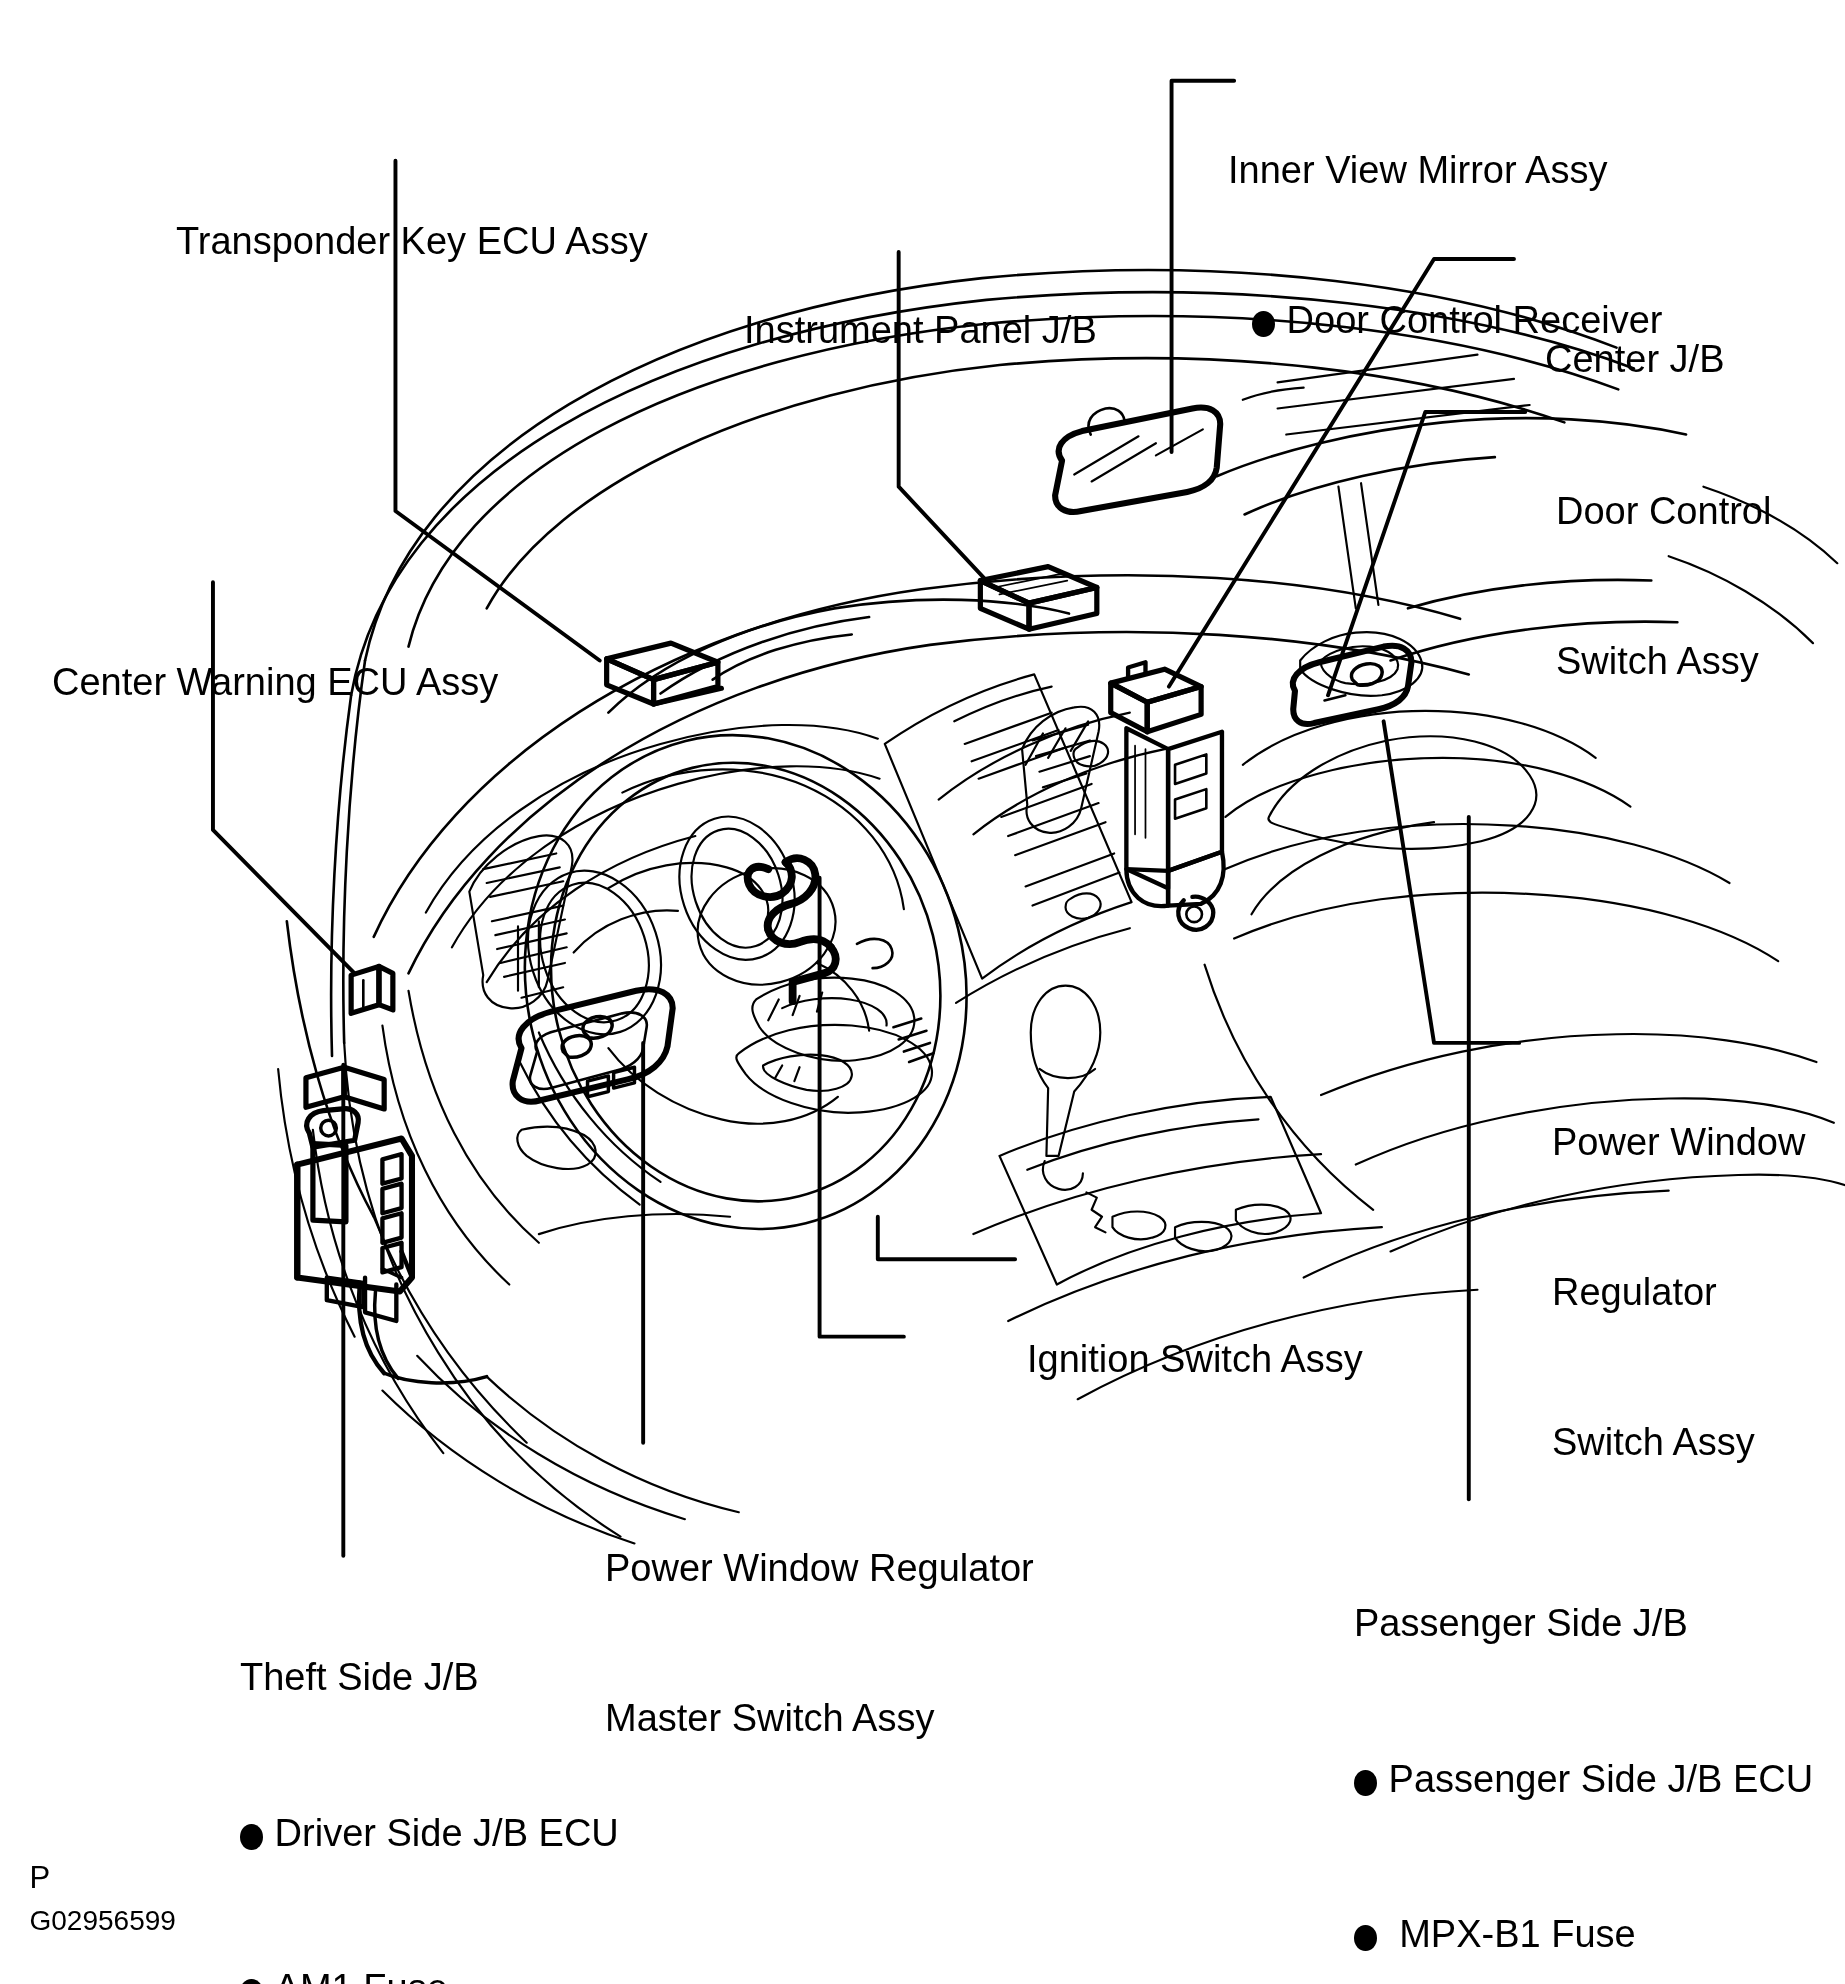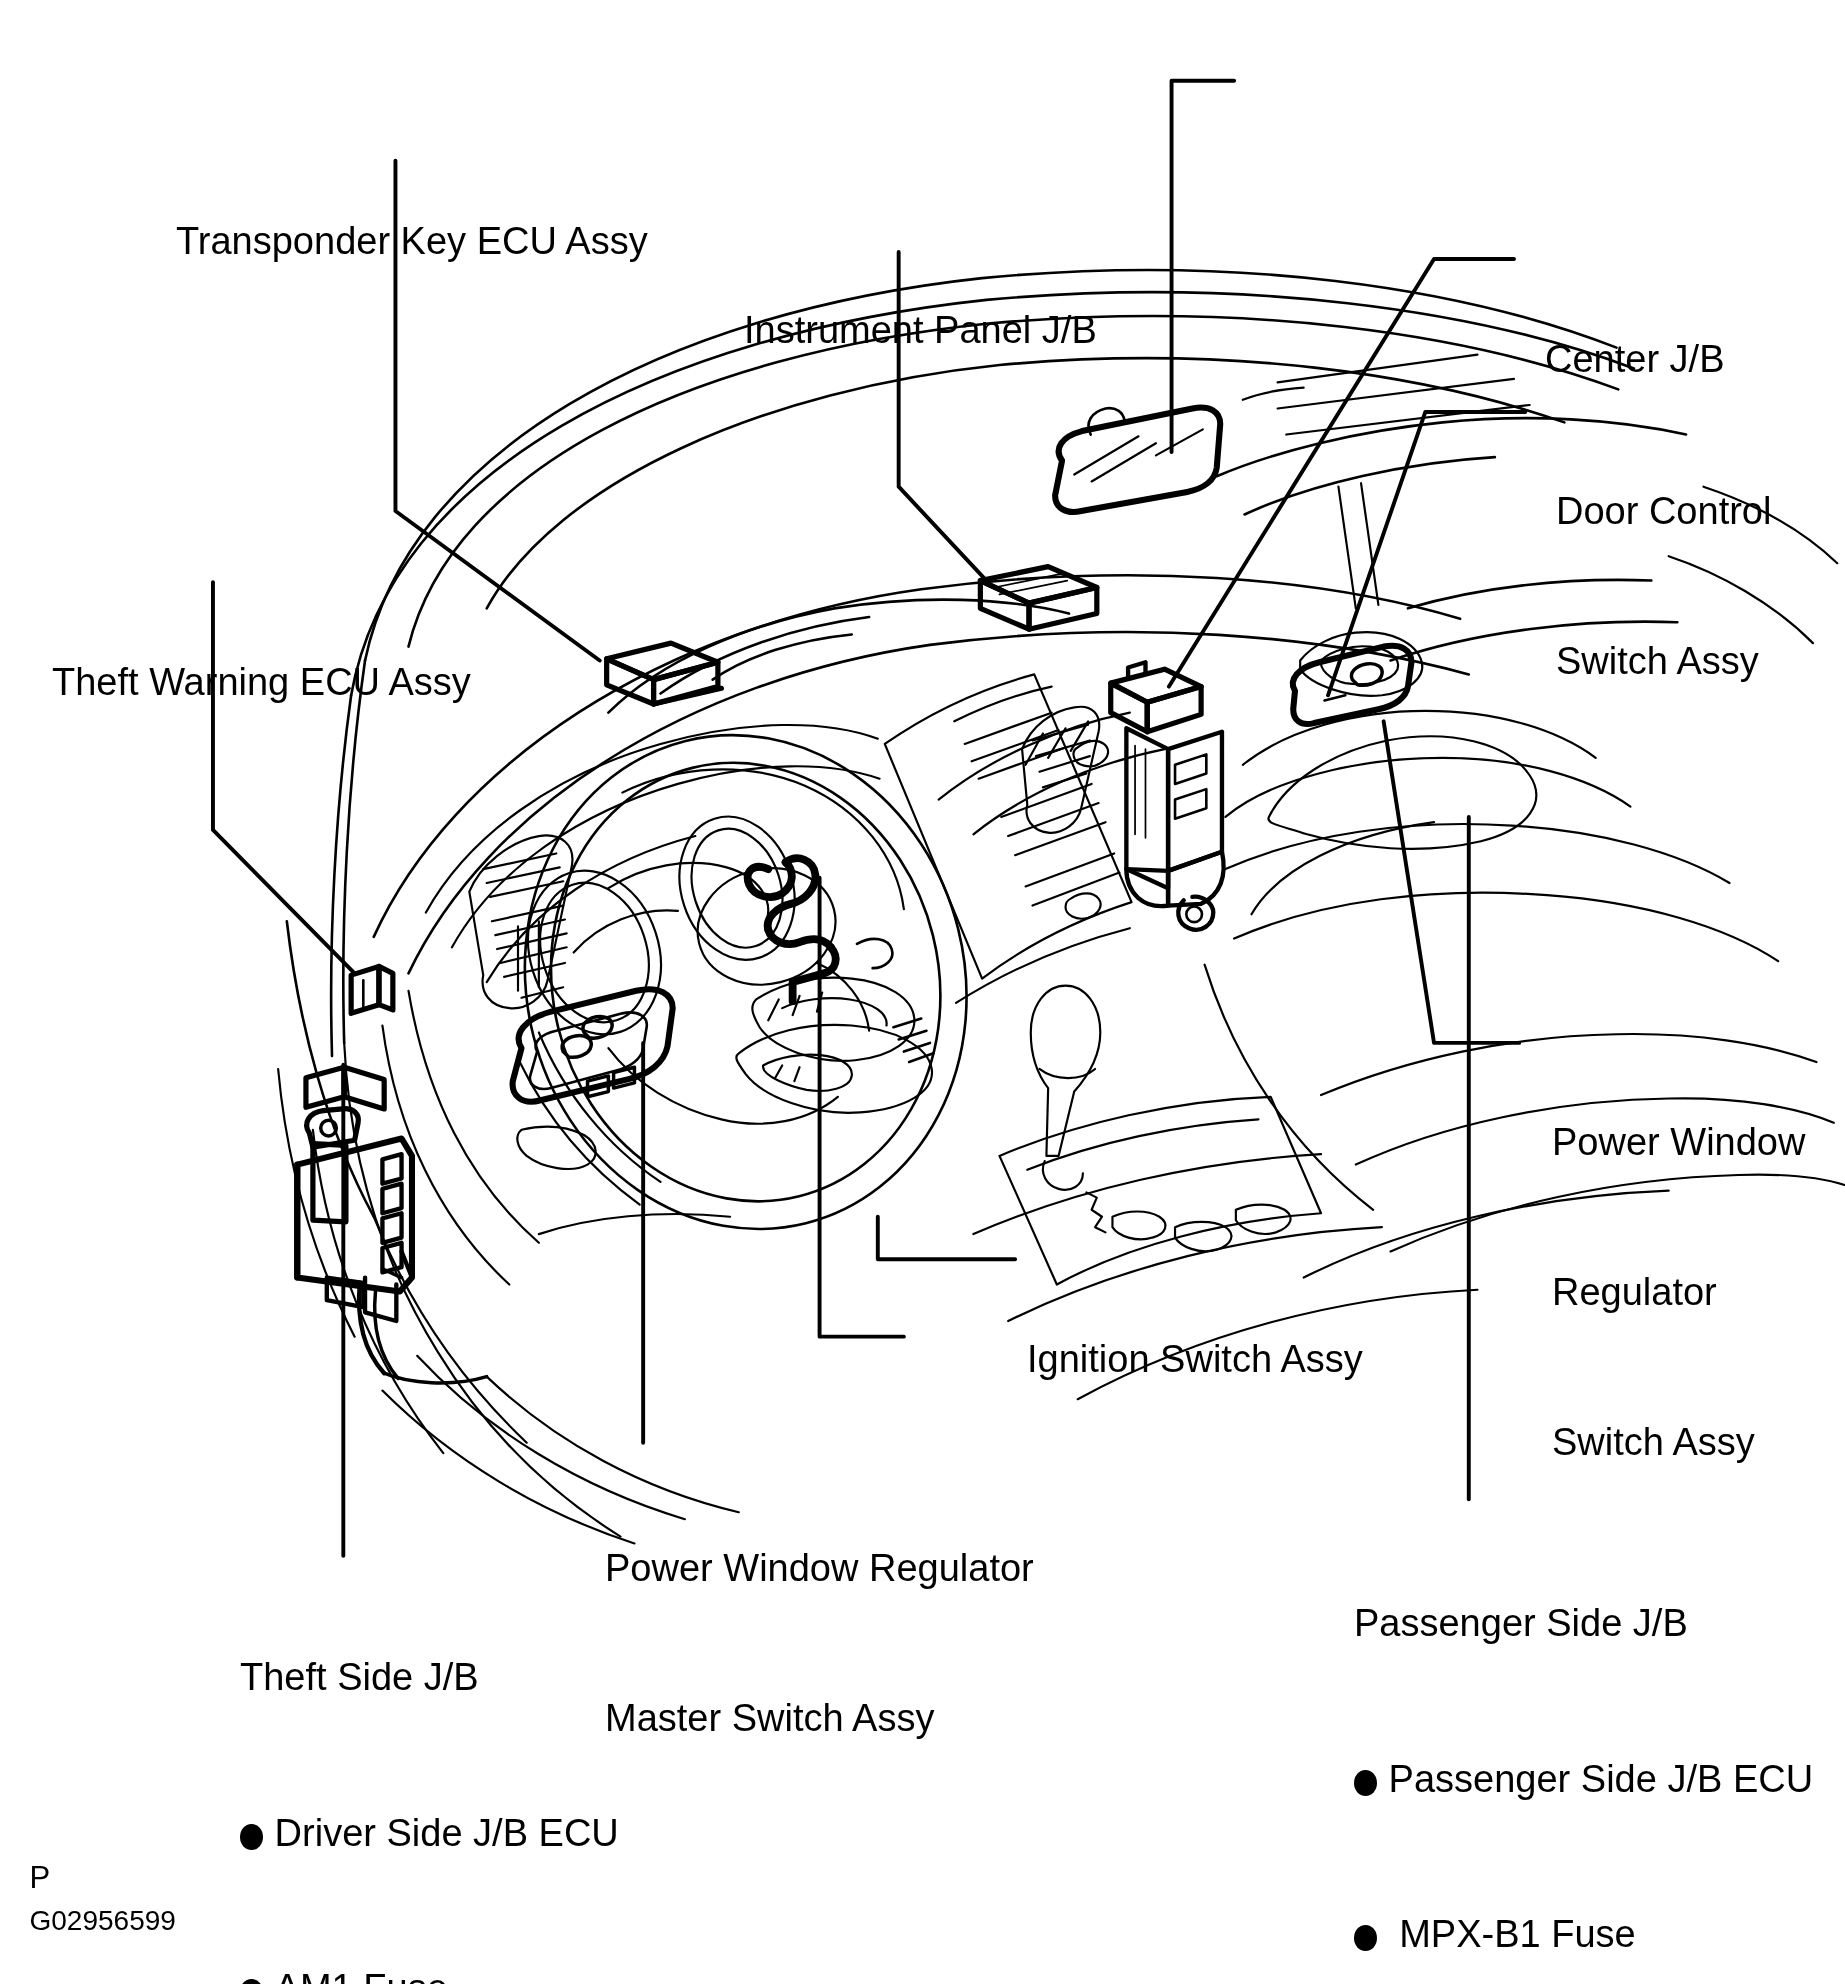--- a/index.html
+++ b/index.html
@@ -341,36 +341,43 @@
         <path d="M1960,560 C2020,580 2074,610 2114,648"></path>
       </g>
 
     </g>
   </svg>
 
   <div class="lbl" style="left:176px; top:116px;">
     <span class="lblline">Transponder Key ECU Assy</span>
   </div>
 
+  <div class="lbl" style="left:1228px; top:45px;">
+    <span class="lblline">Inner View Mirror Assy</span>
+    <div class="bullet-row" style="margin-left:24px;">
+      <span class="dot"></span>
+      <span>Door Control Receiver</span>
+    </div>
+  </div>
 
   <div class="lbl" style="left:744px; top:205px;">
     <span class="lblline">Instrument Panel J/B</span>
   </div>
 
   <div class="lbl" style="left:1545px; top:234px;">
     <span class="lblline">Center J/B</span>
   </div>
 
   <div class="lbl" style="left:1556px; top:386px;">
     <span class="lblline">Door Control</span>
     <span class="lblline">Switch Assy</span>
   </div>
 
   <div class="lbl" style="left:52px; top:557px;">
-    <span class="lblline">Theft Warning ECU Assy</span>
+    <span class="lblline">Center Warning ECU Assy</span>
   </div>
 
   <div class="lbl" style="left:1552px; top:1017px;">
     <span class="lblline">Power Window</span>
     <span class="lblline">Regulator</span>
     <span class="lblline">Switch Assy</span>
   </div>
 
   <div class="lbl" style="left:1027px; top:1234px;">
     <span class="lblline">Ignition Switch Assy</span>

